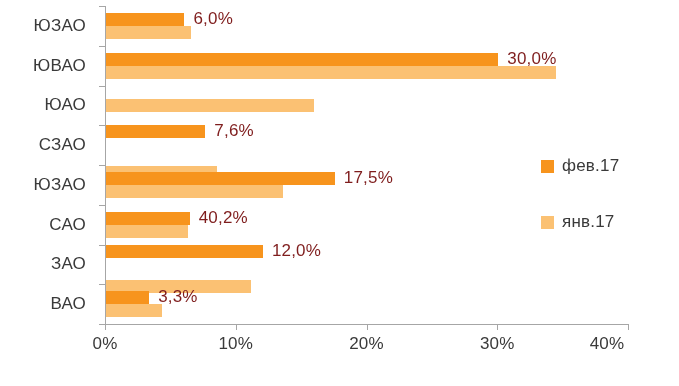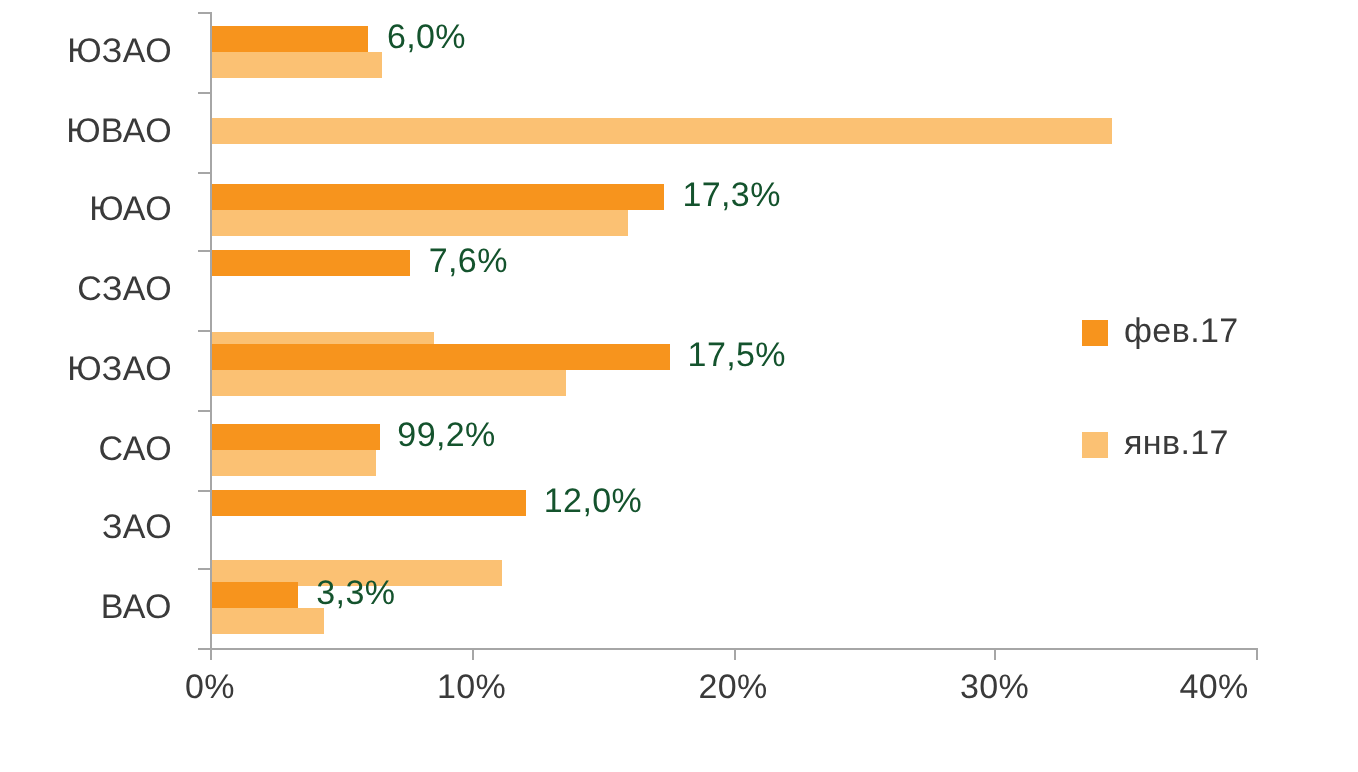--- a/index.html
+++ b/index.html
@@ -104,21 +104,21 @@
     top: 0;
     height: 13px;
   }
   .bar.feb { background: #F7941D; }
   .bar.jan { background: #FBC173; }
 
   .bar-value {
     position: absolute;
     top: -4px;
     font-size: 17px;
-    color: #14532d;
+    color: #7f1d1d;
     white-space: nowrap;
     letter-spacing: 0.2px;
   }
 
   
   .x-labels {
     position: absolute;
     left: 0;
     top: 334px;
     width: 679px;
@@ -204,28 +204,28 @@
         <div class="bar-wrap">
           <div class="bar feb" title="ЮЗАО 6,0%" style="width: 78.45px; background: rgb(247, 148, 29);"></div>
           <span class="bar-value" style="left: 87.45px;">6,0%</span>
         </div>
         <div class="bar-wrap">
           <div class="bar jan" title="ЮЗАО 6.5%" style="width: 84.9875px; background: rgb(251, 193, 115);"></div>
         </div>
       </div>
       <div class="band" style="top: 39.75px;">
         <div class="bar-wrap">
+          <div class="bar feb" title="ЮВАО 30,0%" style="width: 392.25px; background: rgb(247, 148, 29);"></div>
+          <span class="bar-value" style="left: 401.25px;">30,0%</span>
+        </div>
+        <div class="bar-wrap">
           <div class="bar jan" title="ЮВАО 34.4%" style="width: 449.78px; background: rgb(251, 193, 115);"></div>
         </div>
       </div>
       <div class="band" style="top: 79.5px;">
-        <div class="bar-wrap">
-          <div class="bar feb" title="ЮАО 17,3%" style="width: 226.197px; background: rgb(247, 148, 29);"></div>
-          <span class="bar-value" style="left: 235.197px;">17,3%</span>
-        </div>
         <div class="bar-wrap">
           <div class="bar jan" title="ЮАО 15.9%" style="width: 207.892px; background: rgb(251, 193, 115);"></div>
         </div>
       </div>
       <div class="band" style="top: 119.25px; gap: 41px;">
         <div class="bar-wrap">
           <div class="bar feb" title="СЗАО 7,6%" style="width: 99.37px; background: rgb(247, 148, 29);"></div>
           <span class="bar-value" style="left: 108.37px;">7,6%</span>
         </div>
         <div class="bar-wrap">
@@ -237,21 +237,21 @@
           <div class="bar feb" title="СВАО 17,5%" style="width: 228.812px; background: rgb(247, 148, 29);"></div>
           <span class="bar-value" style="left: 237.812px;">17,5%</span>
         </div>
         <div class="bar-wrap">
           <div class="bar jan" title="СВАО 13.5%" style="width: 176.512px; background: rgb(251, 193, 115);"></div>
         </div>
       </div>
       <div class="band" style="top: 198.75px;">
         <div class="bar-wrap">
           <div class="bar feb" title="САО 6,4%" style="width: 83.68px; background: rgb(247, 148, 29);"></div>
-          <span class="bar-value" style="left: 92.68px;">99,2%</span>
+          <span class="bar-value" style="left: 92.68px;">40,2%</span>
         </div>
         <div class="bar-wrap">
           <div class="bar jan" title="САО 6.3%" style="width: 82.3725px; background: rgb(251, 193, 115);"></div>
         </div>
       </div>
       <div class="band" style="top: 238.5px; gap: 32px;">
         <div class="bar-wrap">
           <div class="bar feb" title="ЗАО 12,0%" style="width: 156.9px; background: rgb(247, 148, 29);"></div>
           <span class="bar-value" style="left: 165.9px;">12,0%</span>
         </div>

